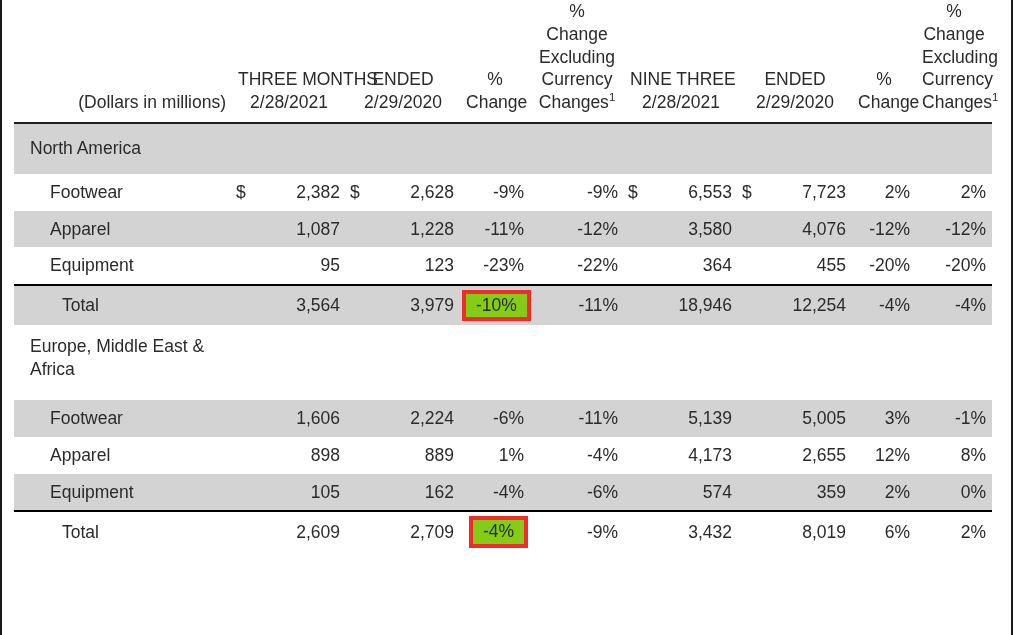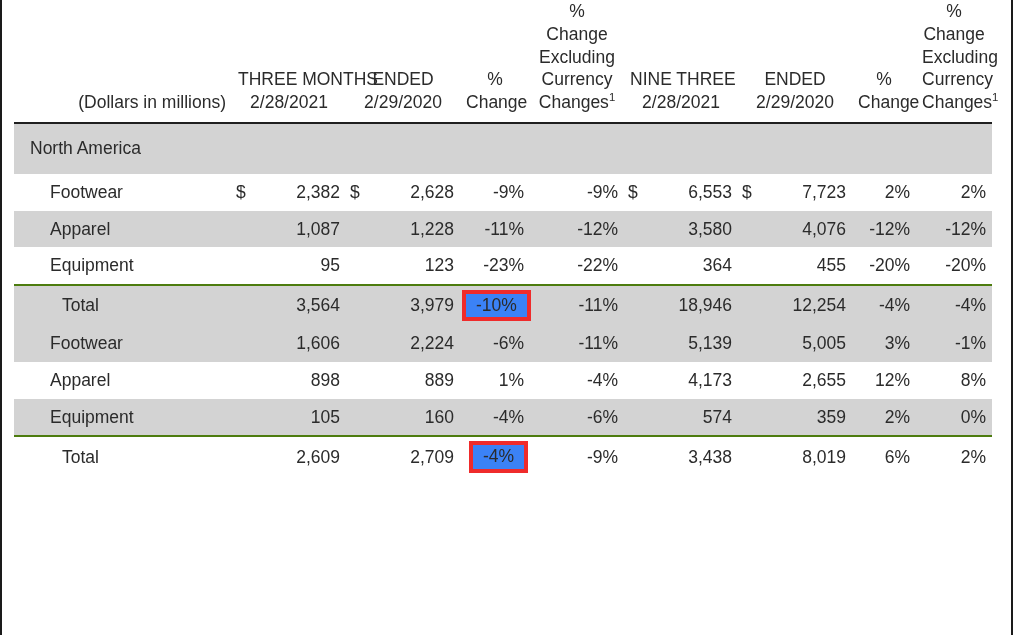--- a/index.html
+++ b/index.html
@@ -129,27 +129,27 @@
     margin-left: 28px;
   }
   tr.section-white td {
     background: #ffffff;
     height: 58px;
     vertical-align: top;
     padding-top: 10px;
   }
   tr.section-white td.lbl { line-height: 1.32; white-space: normal; }
 
-  tr.totrow td { border-top: 2px solid #4d7c0f; }
+  tr.totrow td { border-top: 2px solid #000000; }
 
   
   .hl {
     display: inline-block;
     border: 4px solid #ef2b2b;
-    background: #3b82f6;
+    background: #84cc16;
     padding: 1px 10px 2px 10px;
     margin: -3px -6px -3px 0;
     line-height: 1.15;
     color: #2b2b2b;
   }
   td.hl-cell { padding-right: 8px; padding-left: 2px; }
 </style>
 </head>
 <body>
 
@@ -283,20 +283,26 @@
             <td>3,979</td>
             <td class="pct hl-cell"><span class="hl">-10%</span></td>
             <td class="pct">-11%</td>
             <td class="cur"></td>
             <td>18,946</td>
             <td class="cur"></td>
             <td>12,254</td>
             <td class="pct">-4%</td>
             <td class="pct">-4%</td>
           </tr>
+          <tr class="section-white">
+            <td class="lbl" colspan="13">
+              <div>Europe, Middle East &amp;</div>
+              <div>Africa</div>
+            </td>
+          </tr>
           <tr class="shaded">
             <td class="lbl indent">Footwear</td>
             <td class="cur"></td>
             <td>1,606</td>
             <td class="cur"></td>
             <td>2,224</td>
             <td class="pct">-6%</td>
             <td class="pct">-11%</td>
             <td class="cur"></td>
             <td>5,139</td>
@@ -318,40 +324,40 @@
             <td class="cur"></td>
             <td>2,655</td>
             <td class="pct">12%</td>
             <td class="pct">8%</td>
           </tr>
           <tr class="shaded">
             <td class="lbl indent">Equipment</td>
             <td class="cur"></td>
             <td>105</td>
             <td class="cur"></td>
-            <td>160</td>
+            <td>162</td>
             <td class="pct">-4%</td>
             <td class="pct">-6%</td>
             <td class="cur"></td>
             <td>574</td>
             <td class="cur"></td>
             <td>359</td>
             <td class="pct">2%</td>
             <td class="pct">0%</td>
           </tr>
           <tr class="plain totrow">
             <td class="lbl indent2">Total</td>
             <td class="cur"></td>
             <td>2,609</td>
             <td class="cur"></td>
             <td>2,709</td>
             <td class="pct hl-cell"><span class="hl">-4%</span></td>
             <td class="pct">-9%</td>
             <td class="cur"></td>
-            <td>3,438</td>
+            <td>3,432</td>
             <td class="cur"></td>
             <td>8,019</td>
             <td class="pct">6%</td>
             <td class="pct">2%</td>
           </tr>
         </tbody>
     </table>
 
   </div>
 </div>

